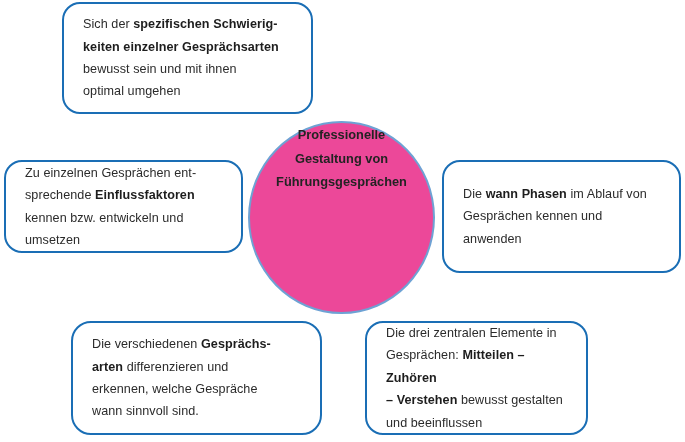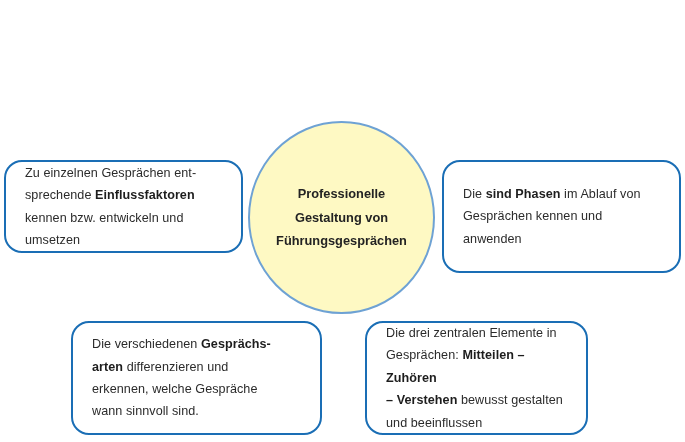--- a/index.html
+++ b/index.html
@@ -36,60 +36,62 @@
     font-weight: bold;
     color: #1d1d1d;
   }
   
   #node-top-left   { left: 62px;  top: 2px;   width: 251px; height: 112px; }
   #node-top-right  { left: 365px; top: 2px;   width: 250px; height: 112px; }
   
   #node-mid-left   { left: 4px;   top: 160px; width: 239px; height: 93px; }
   #node-mid-right  { left: 442px; top: 160px; width: 239px; height: 113px; }
   
-  #node-bottom-left  { left: 71px;  top: 321px; width: 251px; height: 114px; }
+  #node-bottom-left  { left: 71px;  top: 321px; width: 251px; height: 114px; border-radius: 20px; }
   #node-bottom-right { left: 365px; top: 321px; width: 223px; height: 114px; }
 
   #center-ellipse {
     position: absolute;
     left: 248px;
     top: 121px;
     width: 187px;
     height: 193px;
     box-sizing: border-box;
     border: 2.4px solid #6ea2d4;
     border-radius: 50%;
-    background: #fef9c3;
+    background: #ec4899;
     display: flex;
-    align-items: center;
     justify-content: center;
     z-index: 1;
   }
   #center-ellipse .center-text {
     text-align: center;
     font-size: 12.8px;
     font-weight: bold;
     line-height: 1.85;
     color: #232323;
     padding: 0 8px;
   }
 </style>
 </head>
 <body>
 
 <div id="canvas">
 
+  <div class="node" id="node-top-left">
+    <div class="node-text">Sich der <b>spezifischen Schwierig-<br>keiten einzelner Gesprächsarten</b><br>bewusst sein und mit ihnen<br>optimal umgehen</div>
+  </div>
 
 
   <div class="node" id="node-mid-left">
     <div class="node-text">Zu einzelnen Gesprächen ent-<br>sprechende <b>Einflussfaktoren</b><br>kennen bzw. entwickeln und<br>umsetzen</div>
   </div>
 
   <div class="node" id="node-mid-right">
-    <div class="node-text">Die <b>sind Phasen</b> im Ablauf von<br>Gesprächen kennen und<br>anwenden</div>
+    <div class="node-text">Die <b>wann Phasen</b> im Ablauf von<br>Gesprächen kennen und<br>anwenden</div>
   </div>
 
   <div class="node" id="node-bottom-left">
     <div class="node-text">Die verschiedenen <b>Gesprächs-<br>arten</b> differenzieren und<br>erkennen, welche Gespräche<br>wann sinnvoll sind.</div>
   </div>
 
   <div class="node" id="node-bottom-right">
     <div class="node-text">Die drei zentralen Elemente in<br>Gesprächen: <b>Mitteilen – Zuhören<br>– Verstehen</b> bewusst gestalten<br>und beeinflussen</div>
   </div>
 

